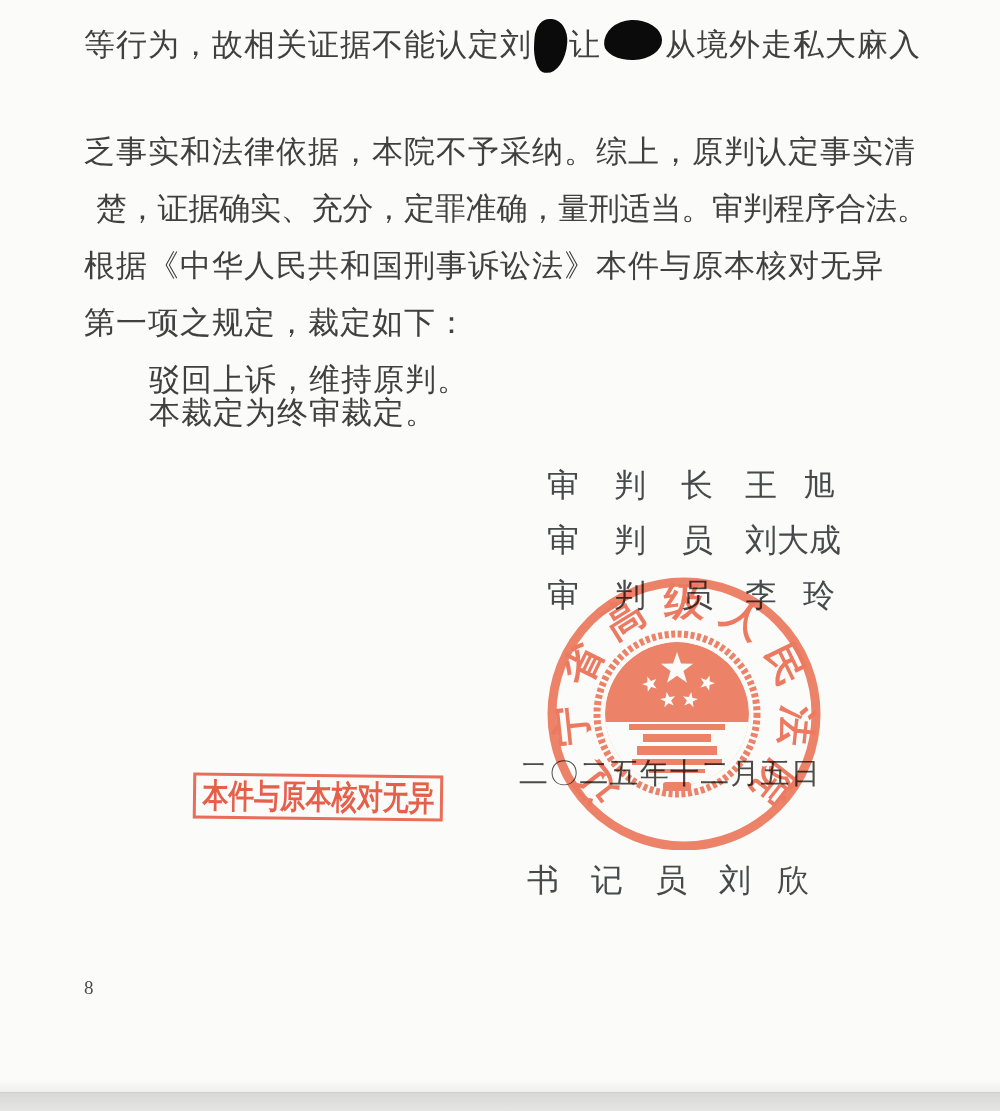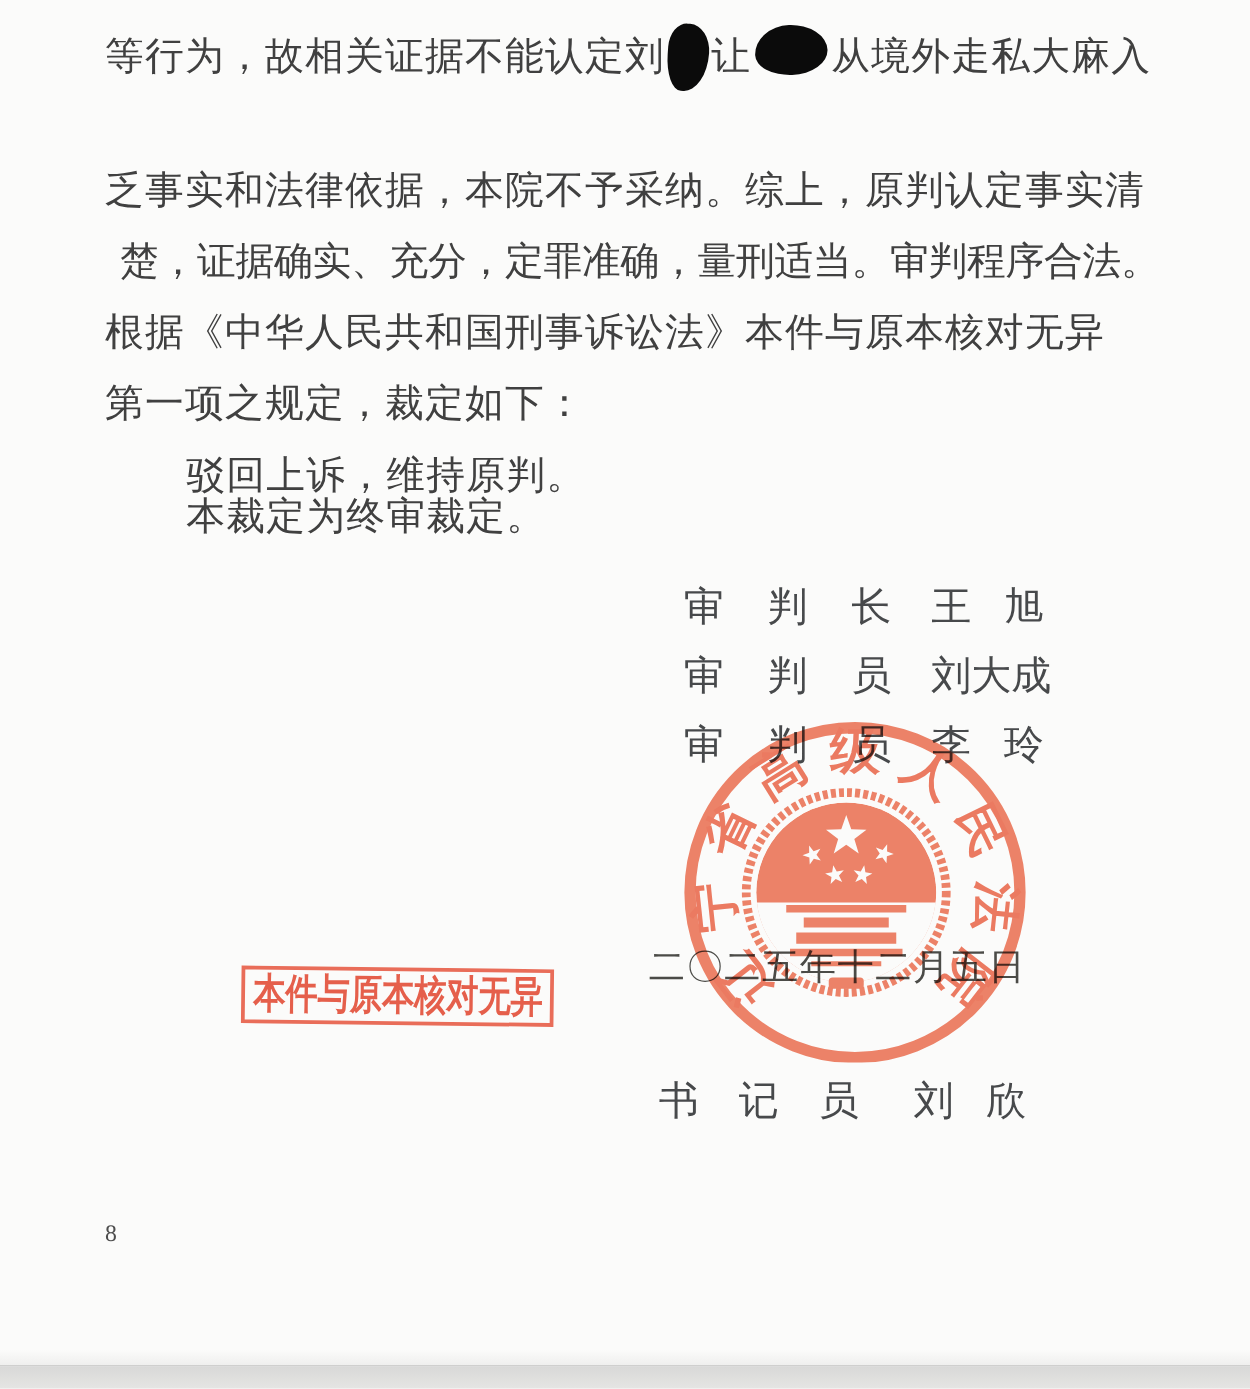--- a/index.html
+++ b/index.html
@@ -25,21 +25,21 @@
   .redact.r2{width:58px;height:40px;border-radius:48% 52% 50% 50%/58% 52% 48% 42%;
     vertical-align:-5px;margin:0 3px;transform:rotate(-2deg);}
   .redact.r3{width:29px;height:51px;border-radius:52% 48% 50% 50%/44% 48% 56% 52%;
     vertical-align:-17px;margin:0 2px;transform:rotate(-5deg);}
   
   .sig-row{position:absolute;left:547px;display:flex;align-items:baseline;
     font-size:32px;line-height:38px;color:#47494b;white-space:nowrap;z-index:2;}
   .t-s1{top:466px;} .t-s2{top:521px;} .t-s3{top:576px;}
   .sig-role{display:inline-block;width:166px;text-align:justify;text-align-last:justify;text-justify:inter-character;}
   .sig-name{display:inline-block;width:90px;margin-left:32px;text-align:justify;text-align-last:justify;text-justify:inter-character;}
-  .clerk-row{left:527px;top:861px;gap:12px;}
+  .clerk-row{left:527px;top:861px;}
   .clerk-row .sig-role{width:160px;}
   .clerk-row .sig-name{margin-left:32px;}
   
   .date-line{position:absolute;left:519px;top:754px;font-size:29px;letter-spacing:1.2px;
     color:#4b4b47;white-space:nowrap;z-index:2;}
   
   .seal{position:absolute;left:546px;top:574px;width:276px;height:276px;
     z-index:3;mix-blend-mode:multiply;opacity:0.93;}
   
   .stamp{position:absolute;left:193px;top:774px;width:244px;height:40px;

